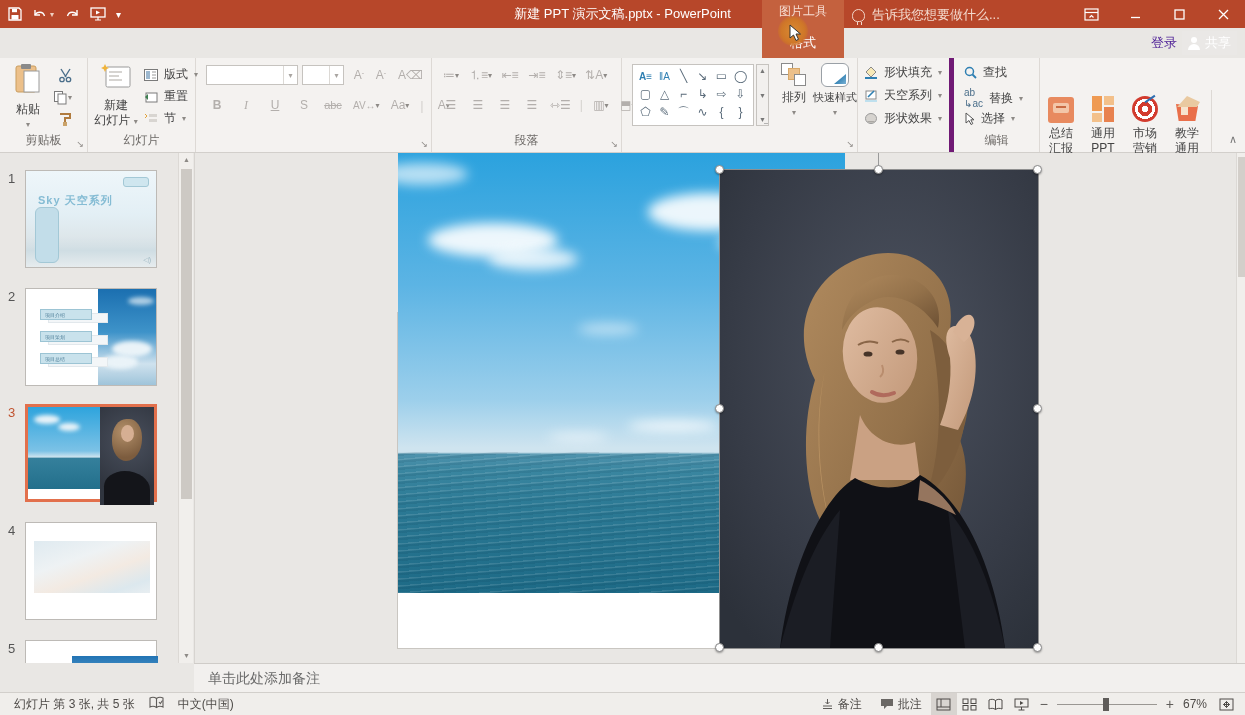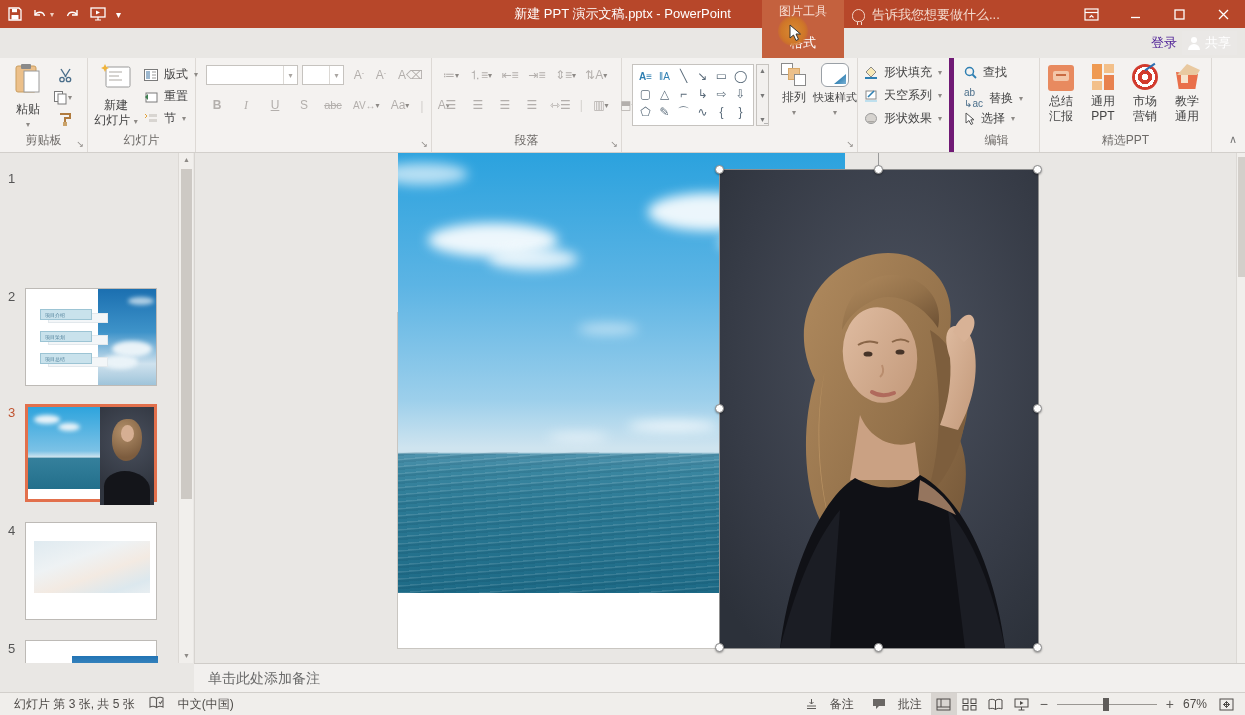--- a/index.html
+++ b/index.html
@@ -109,21 +109,21 @@
   .t3face { position:absolute; right:20px; top:18px; width:13px; height:17px; border-radius:50%; background:#d6af93; }
   .t3body { position:absolute; right:4px; bottom:0; width:46px; height:34px; border-radius:45% 55% 0 0; background:#14151a; }
   .t4img { position:absolute; left:8px; top:18px; width:116px; height:52px; background:linear-gradient(160deg,#dfeaf0 0%,#eef2f4 35%,#f3eae2 60%,#dce8ee 85%,#e8eef1 100%); }
   .t5img { position:absolute; left:46px; top:15px; width:86px; height:40px; background:linear-gradient(#2173b4 0%,#5ea0cd 55%,#d9e9f2 90%); }
 
   
   .notesbar { position:absolute; left:194px; top:663px; width:1051px; height:29px; background:#f2f0ee; border-top:1px solid #cfccc8; font-size:14px; color:#6a6a6a; line-height:29px; padding-left:14px; }
   .statusbar { position:absolute; left:0; top:692px; width:1245px; height:23px; background:#f0eeeb; border-top:1px solid #d2cfcb; color:#4e4b48; font-size:12px; display:flex; align-items:center; }
   .statusbar .sp { margin-left:14px; white-space:nowrap; }
   .sright { margin-left:auto; display:flex; align-items:center; gap:0; }
-  .sbtn { display:flex; align-items:center; gap:12px; padding:0 9px; height:22px; }
+  .sbtn { display:flex; align-items:center; gap:4px; padding:0 9px; height:22px; }
   .viewbtn { width:26px; height:22px; display:flex; align-items:center; justify-content:center; }
   .viewbtn.active { background:#d8d4d0; }
   .zoomtrack { position:relative; width:100px; height:22px; margin:0 4px; }
   .zoomtrack .line { position:absolute; left:0; top:11px; width:100%; height:1px; background:#9a9793; }
   .zoomtrack .mid { position:absolute; left:50%; top:8px; width:1px; height:7px; background:#9a9793; }
   .zoomtrack .zthumb { position:absolute; left:46px; top:5px; width:6px; height:13px; background:#5f5c59; }
   .zplusminus { font-size:14px; color:#5f5c59; padding:0 5px; }
   .zoomval { min-width:34px; text-align:right; padding-right:6px; }
   .fitbtn { width:26px; height:22px; display:flex; align-items:center; justify-content:center; margin-right:6px; }
 </style>
@@ -426,21 +426,21 @@
       <div class="smallrow" style="left:10px; top:52px;">
         <svg width="11" height="13" viewBox="0 0 11 13">
             <path d="M2 1 L2 11 L5 8.5 L7 12.5 L8.8 11.6 L6.8 7.8 L10 7.8 Z" fill="#fff" stroke="#555" stroke-width="1"></path>
           </svg>
         <span>选择</span>
           <span class="ddarrow">▾</span>
       </div>
       <div class="glabel">编辑</div>
     </div>
 
-    <div class="rgroup" style="left:1040px; width:172px;">
+    <div class="rgroup" style="left:1040px; width:172px;margin-top:32px;">
       <div class="bigbtn" style="left:0px; width:42px;">
         <div class="featico">
           <div style="position:absolute;inset:2px 2px 0 2px;background:#e88a5f;border-radius:3px;"></div>
           <div style="position:absolute;left:7px;top:8px;width:16px;height:10px;background:#f3c6a8;border-radius:2px;"></div>
           <div style="position:absolute;left:10px;top:11px;width:10px;height:1.5px;background:#c96a42;"></div>
         </div>
         <div>总结</div>
         <div>汇报</div>
       </div>
       <div class="bigbtn" style="left:42px; width:42px;">
@@ -473,20 +473,28 @@
       <div class="glabel">精选PPT</div>
     </div>
 
     <span class="chevron">∧</span>
   </div>
 
   <div class="main">
 
     <div class="thumbs">
       <span class="tnum" style="top:18px;">1</span>
+      <div class="thumbitem" style="top:17px;">
+        <div class="t1bg"></div>
+        <div class="t1hills"></div>
+        <div class="t1chip"></div>
+        <div class="t1bar"></div>
+        <div class="t1title">Sky 天空系列</div>
+        <div class="t1snd">◁)</div>
+      </div>
 
       <span class="tnum" style="top:136px;">2</span>
       <div class="thumbitem" style="top:135px;">
         <div class="t2photo">
           <div class="t2cloud" style="right:4px;top:52px;width:40px;height:16px;"></div>
           <div class="t2cloud" style="right:18px;top:66px;width:36px;height:14px;"></div>
           <div class="t2cloud" style="right:2px;top:8px;width:26px;height:8px;opacity:.7;"></div>
         </div>
         <div class="t2row" style="top:20px;">
             <div class="shadow"></div>

